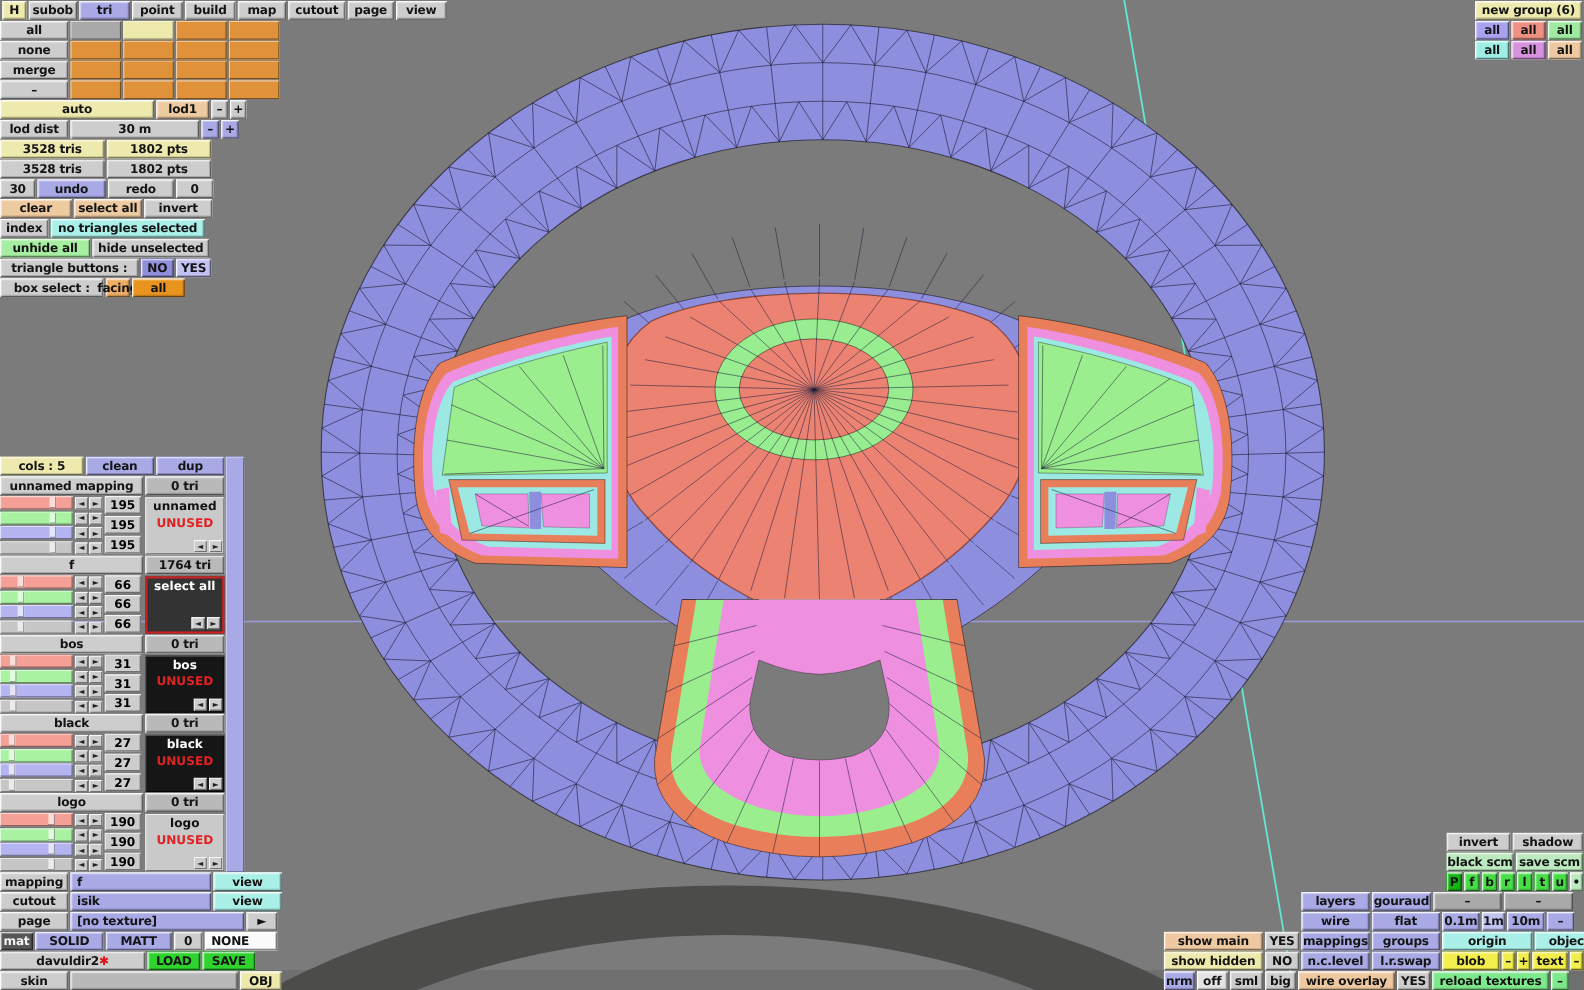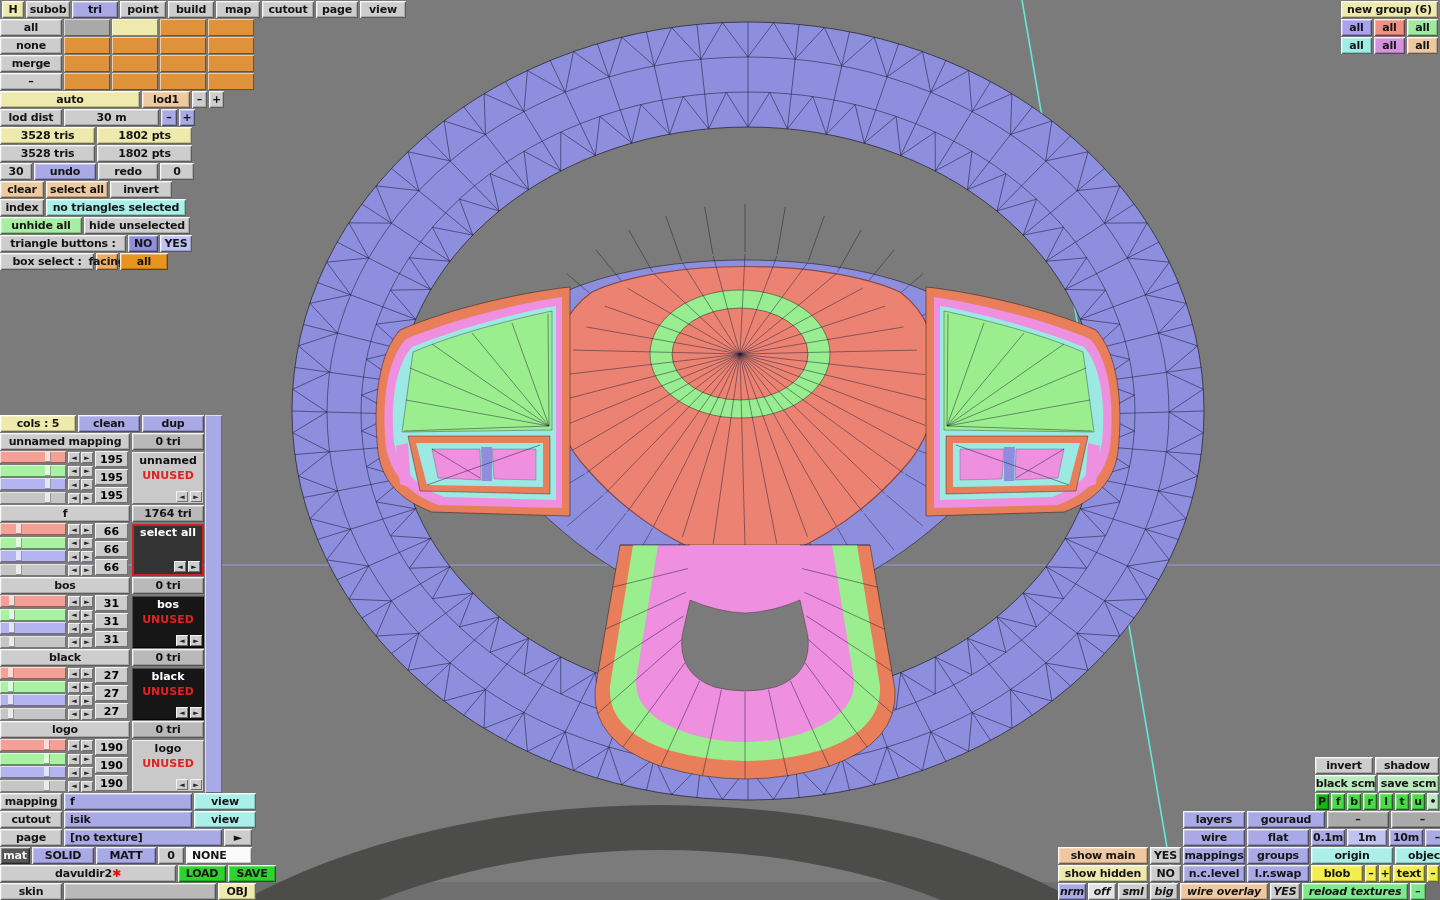--- a/index.html
+++ b/index.html
@@ -528,40 +528,40 @@
 </div>
 
 <div class="row" style="left:0;top:91px;">
   <div class="btn c-paleyellow" style="width:140px">auto</div>
   <div class="btn c-tan" style="width:48px">lod1</div>
   <div class="btn c-gray" style="width:15px">–</div>
   <div class="btn c-gray" style="width:15px">+</div>
 </div>
 <div class="row" style="left:0;top:109px;">
   <div class="btn c-gray" style="width:62px">lod dist</div>
-  <div class="btn c-gray" style="width:95px">30 m</div>
+  <div class="btn c-gray" style="width:117px">30 m</div>
   <div class="btn c-peri" style="width:16px">–</div>
   <div class="btn c-peri" style="width:16px">+</div>
 </div>
 <div class="row" style="left:0;top:127px;">
   <div class="btn c-paleyellow" style="width:95px">3528 tris</div>
   <div class="btn c-paleyellow" style="width:95px">1802 pts</div>
 </div>
 <div class="row" style="left:0;top:145px;">
   <div class="btn c-gray" style="width:95px">3528 tris</div>
   <div class="btn c-gray" style="width:95px">1802 pts</div>
 </div>
 <div class="row" style="left:0;top:163px;">
   <div class="btn c-gray" style="width:32px">30</div>
   <div class="btn c-peri" style="width:62px">undo</div>
   <div class="btn c-gray" style="width:60px">redo</div>
   <div class="btn c-gray" style="width:34px">0</div>
 </div>
 <div class="row" style="left:0;top:181px;">
-  <div class="btn c-tan" style="width:44px">clear</div>
+  <div class="btn c-tan" style="width:65px">clear</div>
   <div class="btn c-tan" style="width:62px">select all</div>
   <div class="btn c-gray" style="width:62px">invert</div>
 </div>
 <div class="row" style="left:0;top:199px;">
   <div class="btn c-gray" style="width:44px">index</div>
   <div class="btn c-cyan" style="width:140px">no triangles selected</div>
 </div>
 <div class="row" style="left:0;top:217px;">
   <div class="btn c-green" style="width:82px">unhide all</div>
   <div class="btn c-gray" style="width:106px">hide unselected</div>
@@ -766,21 +766,21 @@
   <div class="btn c-gray" style="width:28px">►</div>
 </div>
 <div class="row" style="left:0;top:847px;">
   <div class="btn c-dark" style="width:30px">mat</div>
   <div class="btn c-peri" style="width:62px">SOLID</div>
   <div class="btn c-peri" style="width:60px">MATT</div>
   <div class="btn c-gray" style="width:26px">0</div>
   <div class="btn c-white" style="width:66px;justify-content:flex-start;padding-left:6px">NONE</div>
 </div>
 <div class="row" style="left:0;top:865px;">
-  <div class="btn c-gray" style="width:176px">
+  <div class="btn c-gray" style="width:132px">
     <span>davuldir2</span>
       <span class="redstar">✱</span>
   </div>
   <div class="btn c-greenbr" style="width:48px">LOAD</div>
   <div class="btn c-greenbr" style="width:48px">SAVE</div>
 </div>
 <div class="row" style="left:0;top:883px;">
   <div class="btn c-gray" style="width:62px">skin</div>
   <div class="btn c-gray2" style="width:152px"></div>
   <div class="btn c-paleyellow" style="width:38px">OBJ</div>
@@ -813,29 +813,29 @@
   <div class="btn c-greenbtn" style="width:14px">f</div>
   <div class="btn c-greenbtn" style="width:14px">b</div>
   <div class="btn c-greenbtn" style="width:14px">r</div>
   <div class="btn c-greenbtn" style="width:14px">l</div>
   <div class="btn c-greenbtn" style="width:14px">t</div>
   <div class="btn c-greenbtn" style="width:14px">u</div>
   <div class="btn c-greenlt" style="width:12px">•</div>
 </div>
 <div class="row" style="left:1183px;top:811px;">
   <div class="btn c-peri" style="width:62px">layers</div>
-  <div class="btn c-peri" style="width:78px">gouraud</div>
+  <div class="btn c-peri" style="width:54px">gouraud</div>
   <div class="btn c-gray3" style="width:62px">–</div>
   <div class="btn c-gray3" style="width:63px">–</div>
 </div>
 <div class="row" style="left:1183px;top:829px;">
   <div class="btn c-peri" style="width:62px">wire</div>
   <div class="btn c-peri" style="width:62px">flat</div>
   <div class="btn c-peri" style="width:34px">0.1m</div>
-  <div class="btn c-perilt" style="width:40px">1m</div>
+  <div class="btn c-perilt" style="width:21px">1m</div>
   <div class="btn c-peri" style="width:34px">10m</div>
   <div class="btn c-peri" style="width:25px">–</div>
 </div>
 <div class="row" style="left:1058px;top:847px;">
   <div class="btn c-peach" style="width:90px">show main</div>
   <div class="btn c-gray" style="width:31px">YES</div>
   <div class="btn c-peri" style="width:62px">mappings</div>
   <div class="btn c-peri" style="width:62px">groups</div>
   <div class="btn c-cyan" style="width:82px">origin</div>
   <div class="btn c-cyan" style="width:63px">object</div>
@@ -845,21 +845,21 @@
   <div class="btn c-gray" style="width:31px">NO</div>
   <div class="btn c-peri" style="width:62px">n.c.level</div>
   <div class="btn c-peri" style="width:62px">l.r.swap</div>
   <div class="btn c-yellow" style="width:52px">blob</div>
   <div class="btn c-yellow" style="width:12px">–</div>
   <div class="btn c-yellow" style="width:12px">+</div>
   <div class="btn c-yellow" style="width:32px">text</div>
   <div class="btn c-yellow" style="width:12px">–</div>
   <div class="btn c-yellow" style="width:12px">+</div>
 </div>
-<div class="row" style="left:1058px;top:883px;font-style:italic;">
+<div class="row" style="left:1058px;top:883px;">
   <div class="btn c-peri" style="width:28px">nrm</div>
   <div class="btn c-ltgray" style="width:28px">off</div>
   <div class="btn c-gray" style="width:30px">sml</div>
   <div class="btn c-gray" style="width:28px">big</div>
   <div class="btn c-peach" style="width:88px">wire overlay</div>
   <div class="btn c-gray" style="width:30px">YES</div>
   <div class="btn c-greenmid" style="width:106px">reload textures</div>
   <div class="btn c-greenmid" style="width:16px">–</div>
 </div>
 

